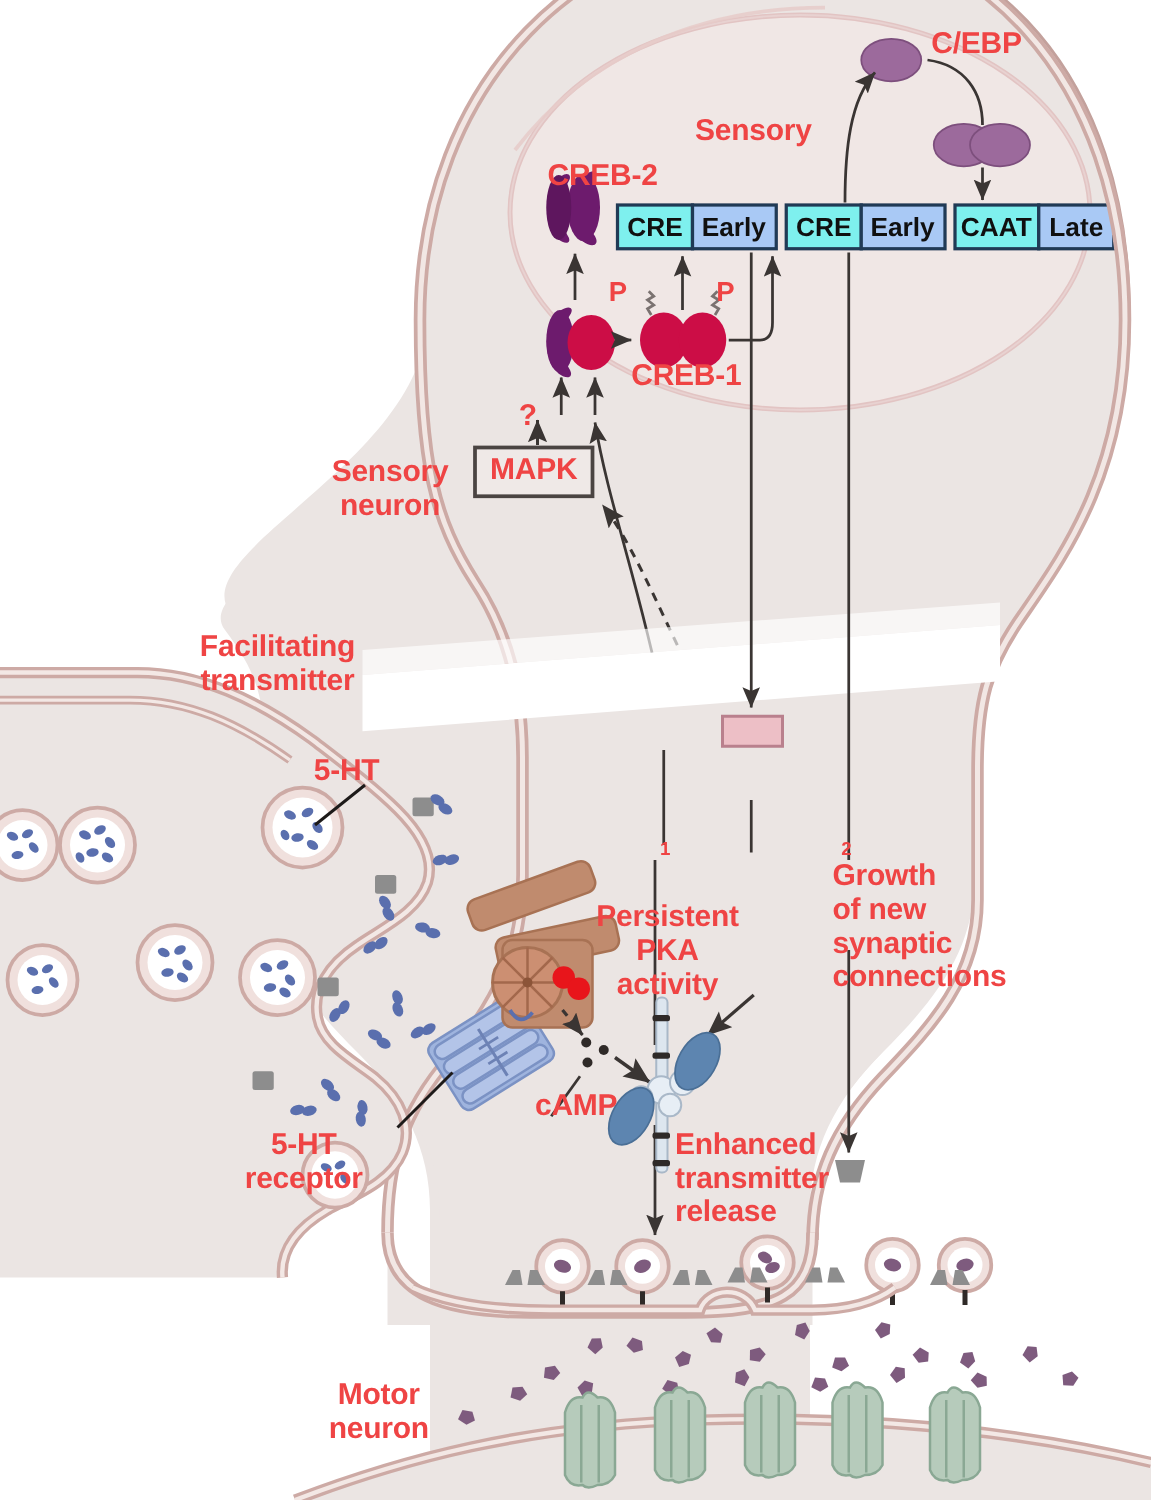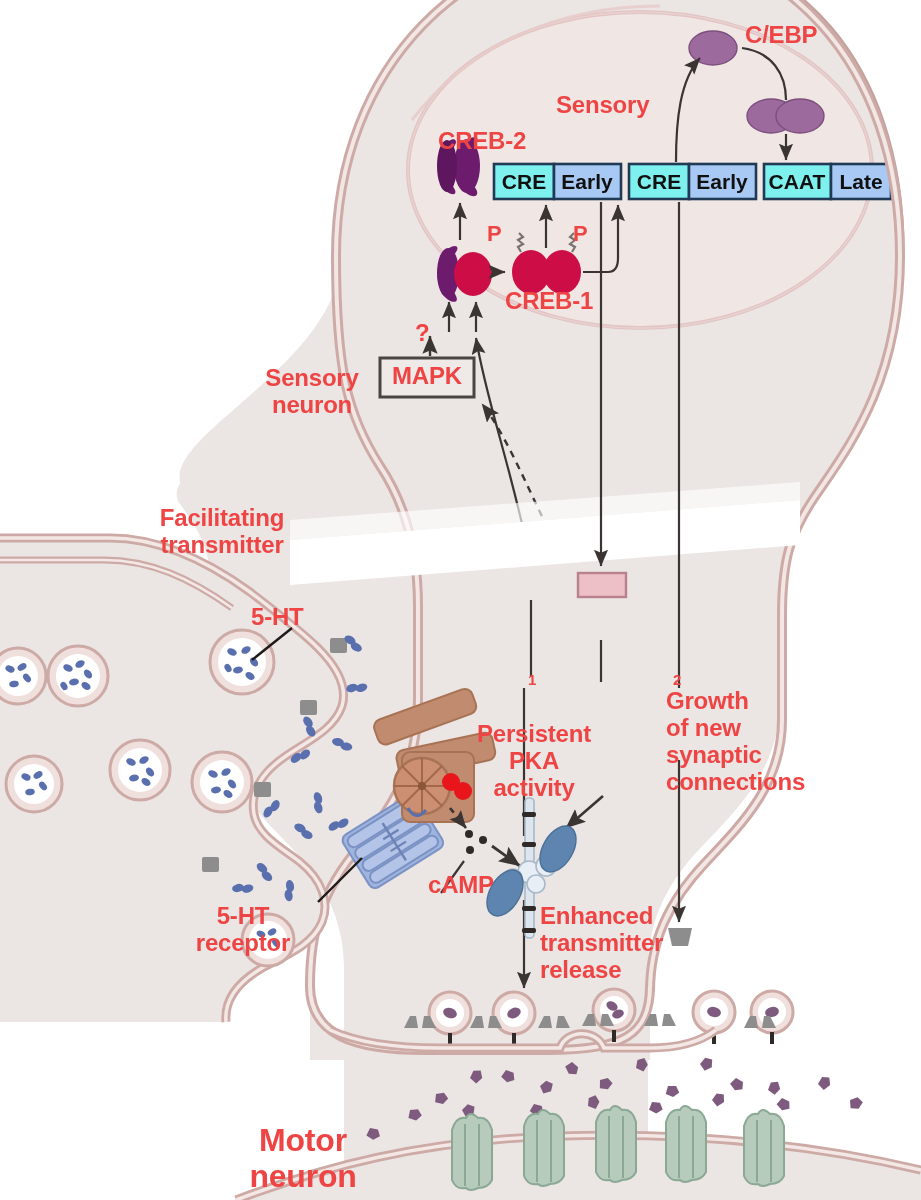--- a/index.html
+++ b/index.html
@@ -714,16 +714,16 @@
 <div class="lbl" style="left:673px;top:672px;font-size:15px;">2</div>
 <div class="lbl" style="left:540px;top:903px;font-size:24px;">Enhanced
 transmitter
 release</div>
 
 <div class="lbl" style="left:666px;top:688px;font-size:24px;">Growth
 of new
 synaptic
 connections</div>
 
-<div class="lbl c" style="left:248px;top:1103px;width:110px;font-size:32px;margin-top:20px;">Motor
+<div class="lbl c" style="left:248px;top:1103px;width:110px;font-size:24px;">Motor
 neuron</div>
 
 </div>
 
 </body></html>

